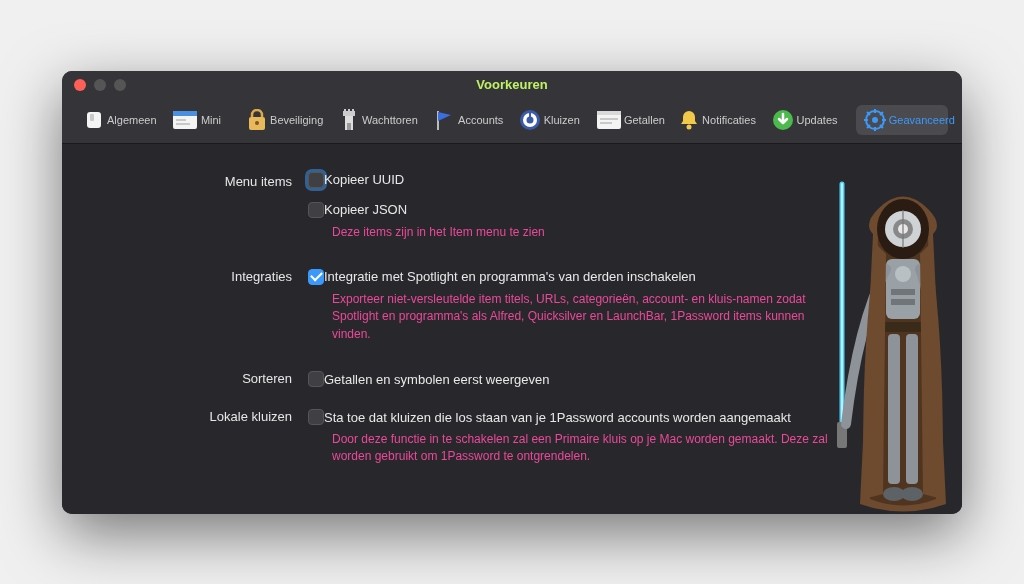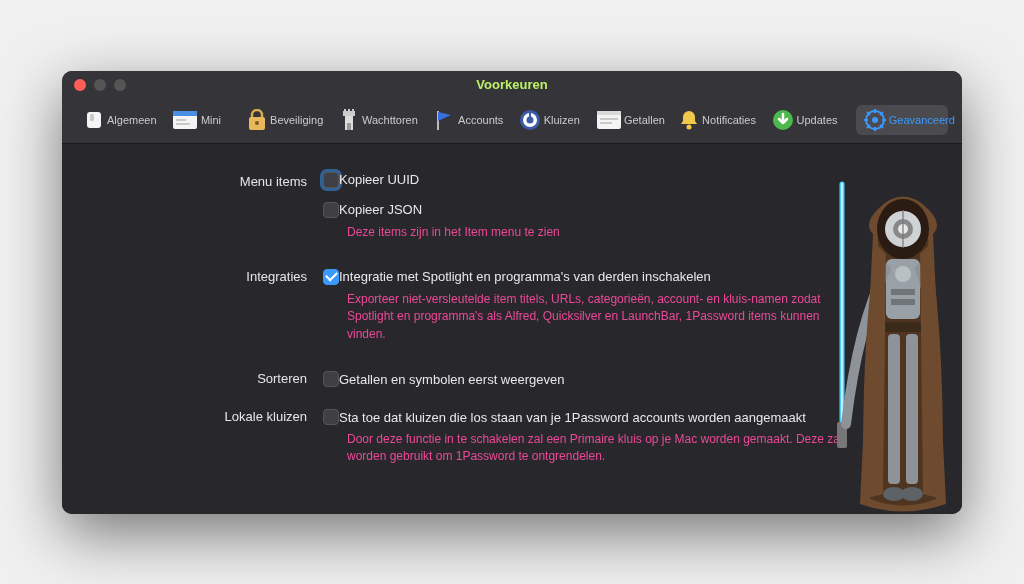--- a/index.html
+++ b/index.html
@@ -83,21 +83,21 @@
     background: #28282c;
     position: relative;
     min-height: 370px;
   }
   .form {
     width: 100%;
   }
   .row {
     display: flex;
     align-items: flex-start;
-    padding: 4px 16px;
+    padding: 4px 1px;
   }
   .row .section-label {
     width: 245px;
     text-align: right;
     padding-right: 16px;
     color: #e6e6e6;
     font-size: 13px;
     padding-top: 2px;
   }
   .row .controls {

